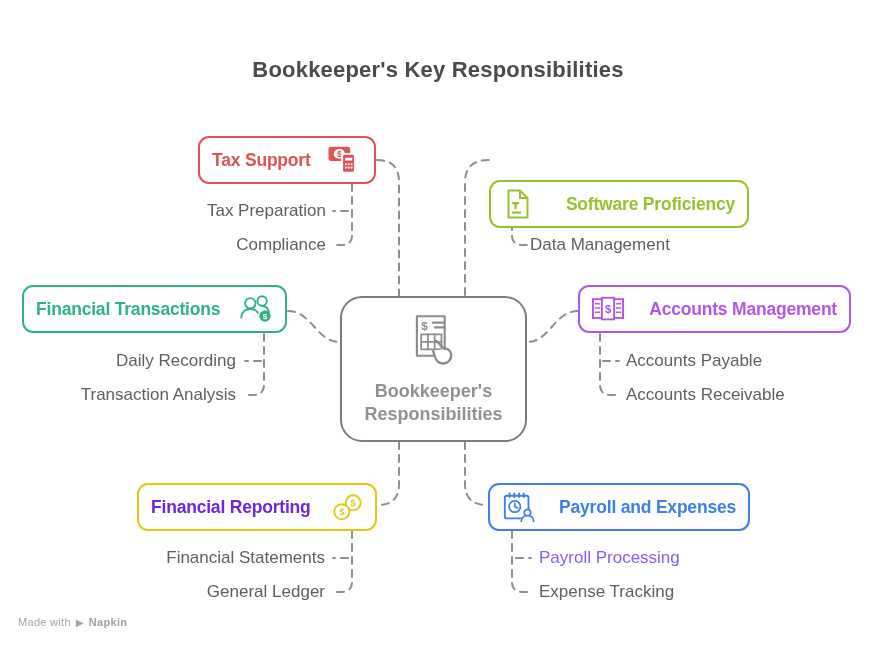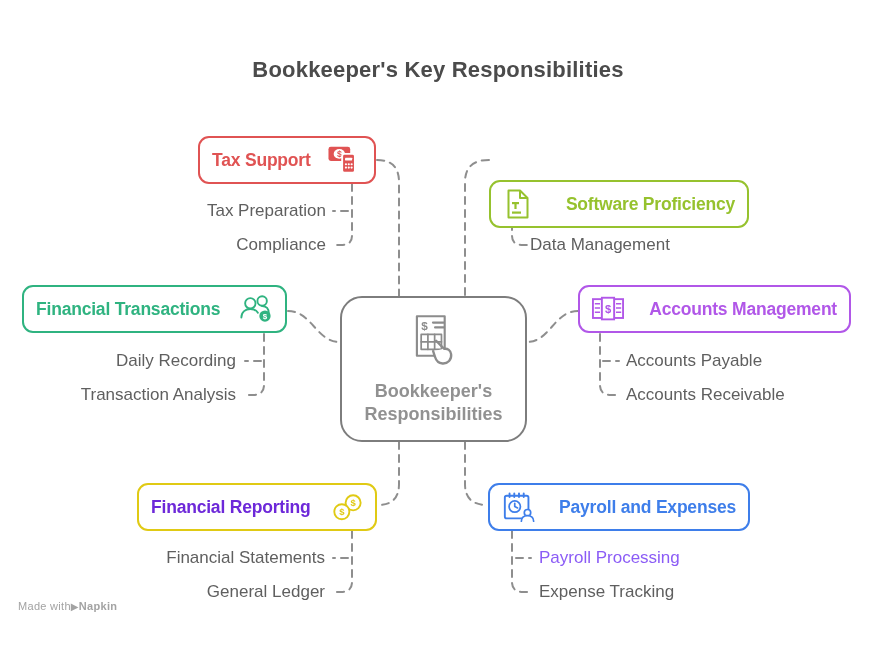--- a/index.html
+++ b/index.html
@@ -26,21 +26,21 @@
     position:absolute;left:340px;top:296px;width:187px;height:146px;box-sizing:border-box;
     border:2px solid;border-radius:22px;background:#ffffff;z-index:4;
     display:flex;flex-direction:column;align-items:center;justify-content:center;gap:1px;
   }
   .center-node .ctr-text{font-size:18px;font-weight:600;line-height:23px;text-align:center;}
   .sub{
     position:absolute;z-index:3;font-size:17px;line-height:22px;white-space:nowrap;
   }
   .sub.r{text-align:center;}
   .watermark{
-    position:absolute;left:18px;top:600px;z-index:3;display:flex;align-items:flex-end;
+    position:absolute;left:18px;top:616px;z-index:3;display:flex;align-items:flex-end;gap:5px;
     font-size:11px;letter-spacing:.3px;
   }
   .watermark .brand{font-weight:600;}
   svg text{font-family:"Liberation Sans", sans-serif;}
 </style>
 </head>
 <body>
 
 <div class="stage">
 

